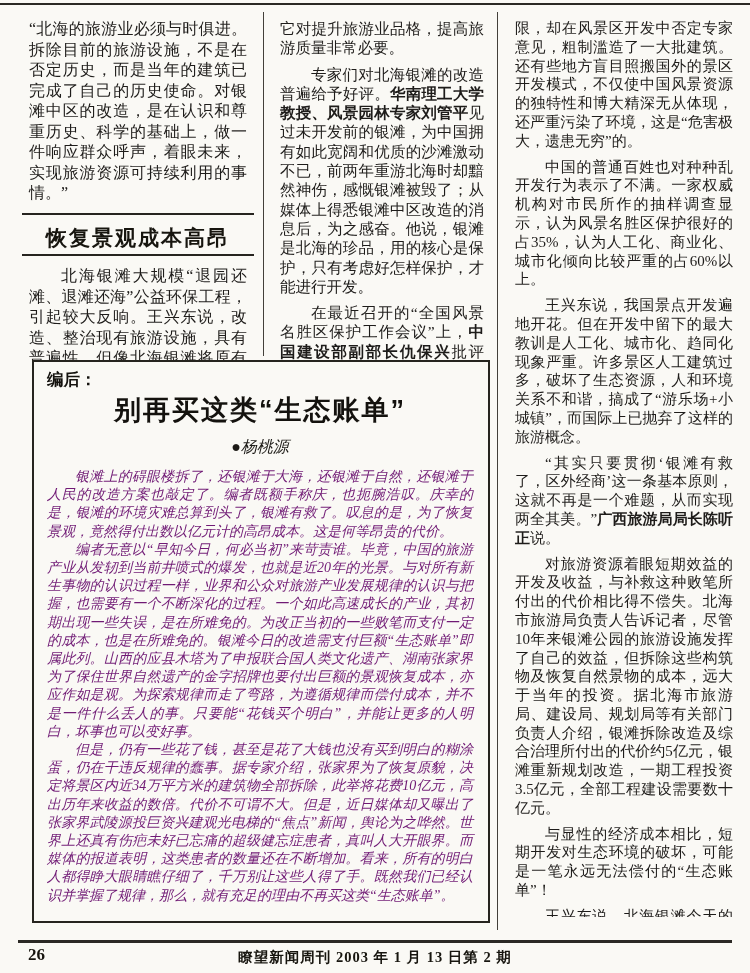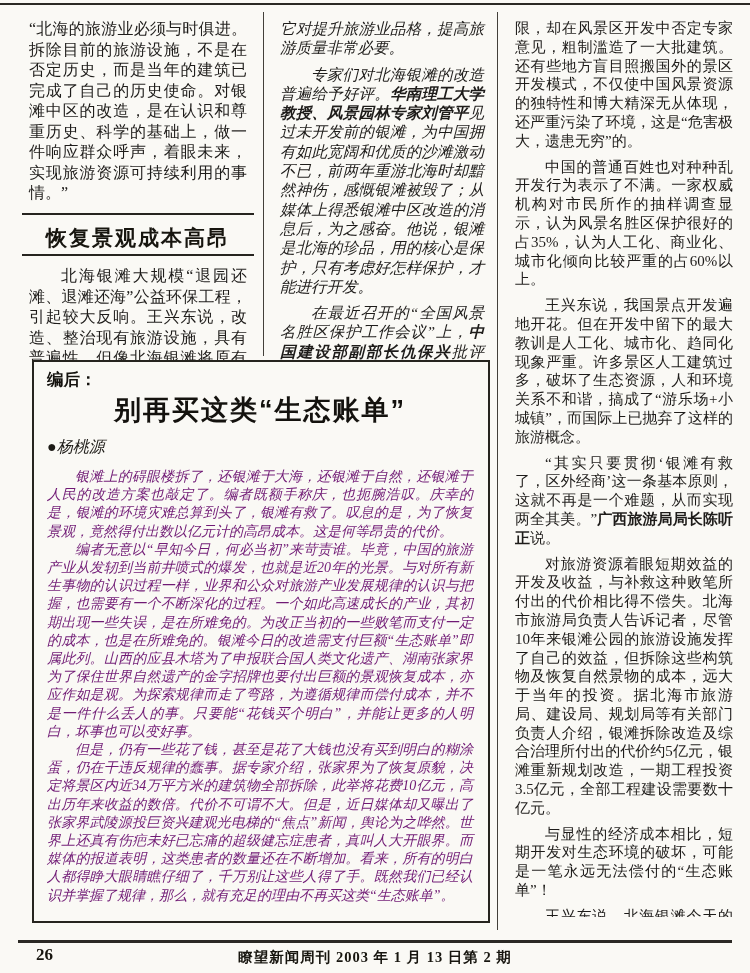--- a/index.html
+++ b/index.html
@@ -9,21 +9,21 @@
     font-family:"Liberation Serif","DejaVu Serif",serif;
   }
   .rule-h { position:absolute; background:#2b2925; }
   .rule-v { position:absolute; background:#43403a; width:1px; }
 
   .col { position:absolute; top:12px; overflow:hidden; }
   .col p { margin:7px; text-align:justify; text-justify:inter-ideograph; }
   .indent { text-indent:2em; }
 
   #col-left  { left:22px;  width:232px; height:348px; font-size:16px;   line-height:20.5px; }
-  #col-mid   { left:273px; width:218px; height:348px; font-size:15.5px; line-height:19.3px;font-style:italic; }
+  #col-mid   { left:273px; width:218px; height:348px; font-size:15.5px; line-height:19.3px; }
   #col-right { left:508px; width:232px; height:905px; font-size:15px;   line-height:18.8px; }
 
   .section-heading {
     margin:9px 0 10px 0; padding:13px 0 6px 0; text-align:center;
     border-top:2.5px solid #26241f; border-bottom:2.5px solid #26241f;
     font-family:"Liberation Sans","DejaVu Sans",sans-serif;
     font-weight:bold; font-size:21px; letter-spacing:2px; color:#17150f;
   }
 
   b { font-weight:bold; }
@@ -36,30 +36,30 @@
   .box-label {
     font-family:"Liberation Sans","DejaVu Sans",sans-serif;
     font-weight:bold; font-size:16.5px; color:#14120e; margin:0;
   }
   .box-title {
     margin:1px 0 9px 0; text-align:center;
     font-family:"Liberation Sans","DejaVu Sans",sans-serif;
     font-weight:bold; font-size:27px; letter-spacing:2px; color:#14120e;
   }
   .box-author {
-    margin:0 0 10px 0; font-style:italic;
+    margin:0 0 10px 0; text-align:center; font-style:italic;
     font-size:16px; color:#1c1a16;
   }
   .box-body p {
     margin:0; text-align:justify; text-indent:2em; font-style:italic;
     font-size:14px; line-height:18.2px; color:#701a75;
   }
 
   #footer-pagenum {
-    position:absolute; left:36px; top:945px;
+    position:absolute; left:28px; top:945px;
     font-weight:bold; font-size:17px; color:#17150f;
   }
   #footer-pub {
     position:absolute; left:0; top:948px; width:750px; text-align:center;
     font-weight:bold; font-size:14.5px; letter-spacing:1px; color:#17150f;
   }
 </style>
 </head>
 <body>
 

